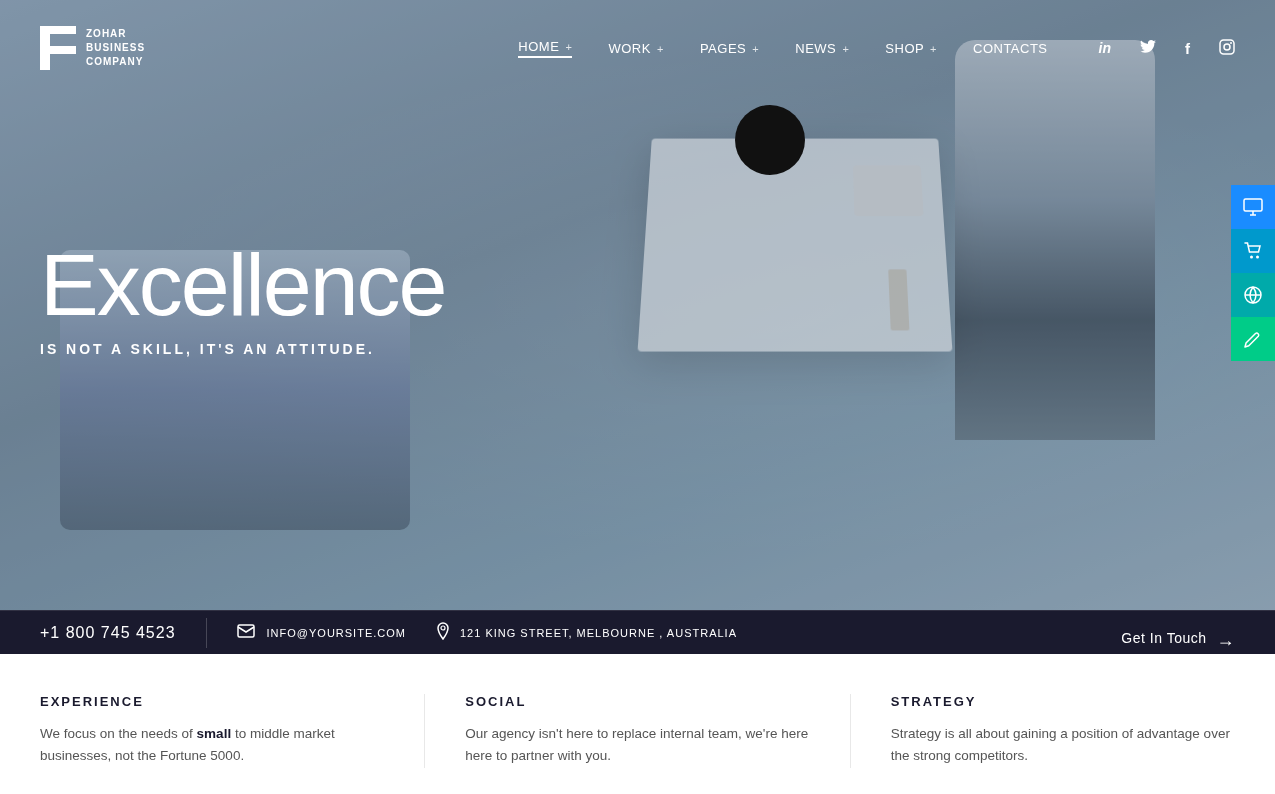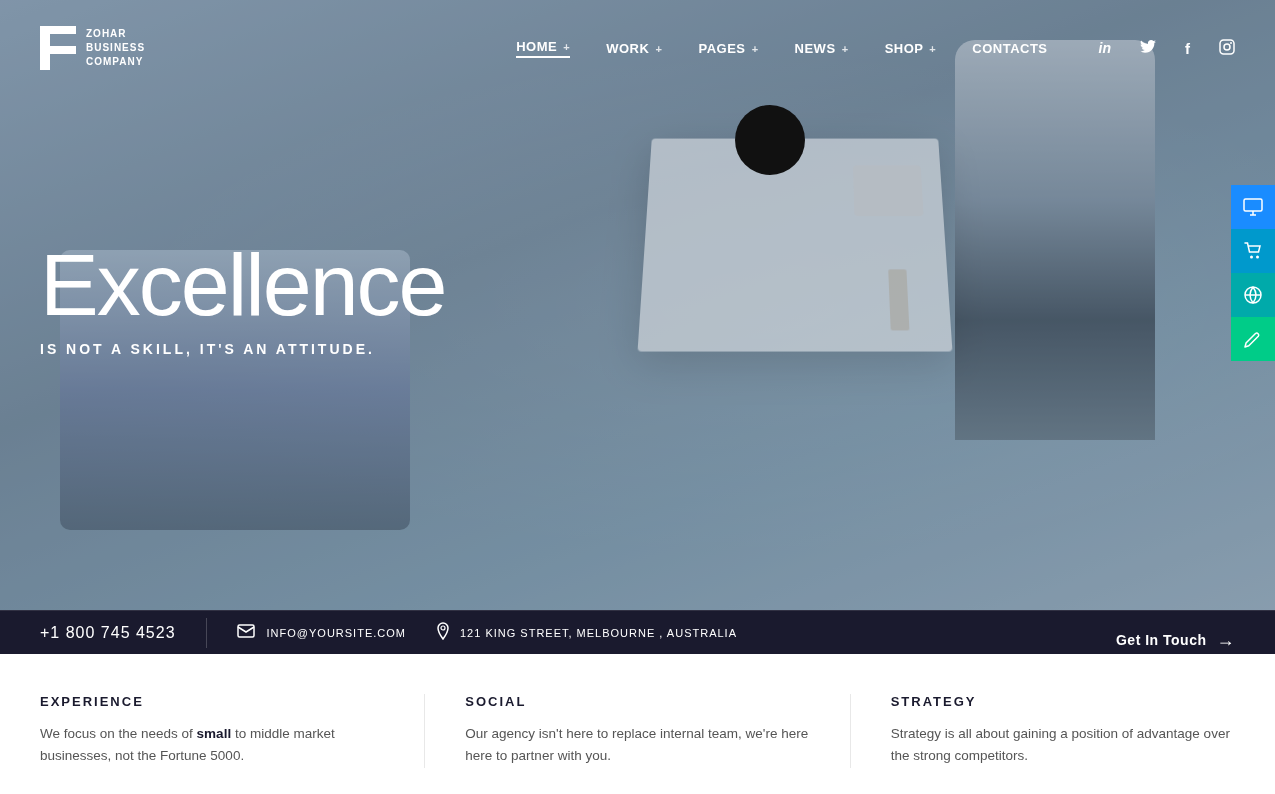--- a/index.html
+++ b/index.html
@@ -36,21 +36,21 @@
     .nav {
       display: flex;
       align-items: center;
       gap: 36px;
       margin-left: auto;
       margin-right: 40px;
     }
     .nav-item {
       color: #fff;
       font-size: 13px;
-      font-weight: 700;
+      font-weight: 400;
       text-decoration: none;
       letter-spacing: 0.5px;
       cursor: pointer;
       text-transform: uppercase;
     }
     .nav-item.active {
       border-bottom: 2px solid #fff;
       padding-bottom: 2px;
     }
     .social-icons {
@@ -161,25 +161,24 @@
     }
     .contact-address {
       font-size: 11px;
       color: #fff;
       letter-spacing: 1px;
       text-transform: uppercase;
     }
     .contact-cta {
       margin-left: auto;
       display: flex;
-      align-items: center;
       gap: 10px;
       color: #fff;
       font-size: 14px;
-      font-weight: 700;
+      font-weight: 400;
       cursor: pointer;
       letter-spacing: 0.5px;
       margin-top: 15px;
     }
     .contact-cta-arrow {
       font-size: 18px;
     }
 
     
     .info-section {

